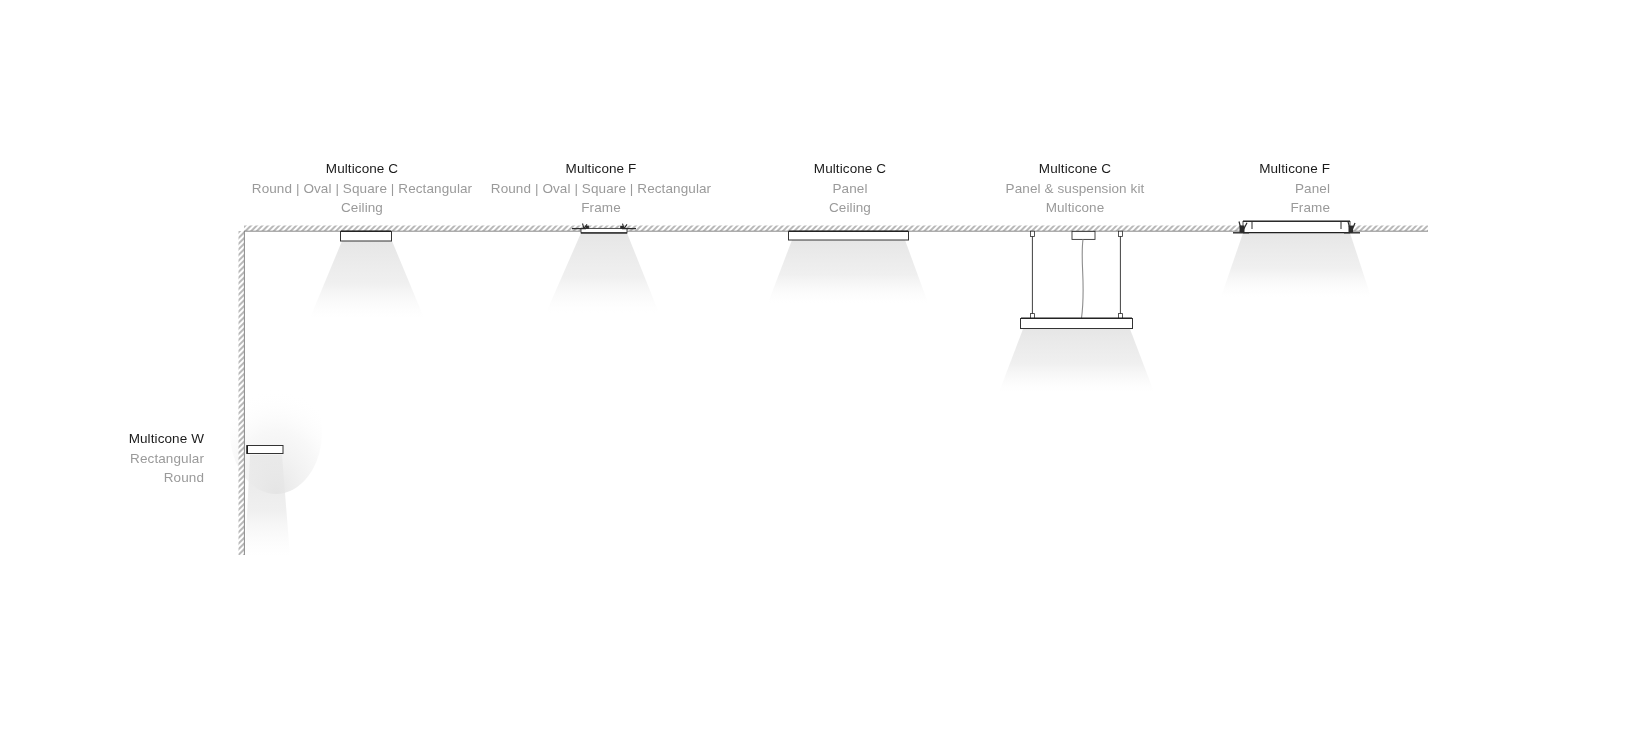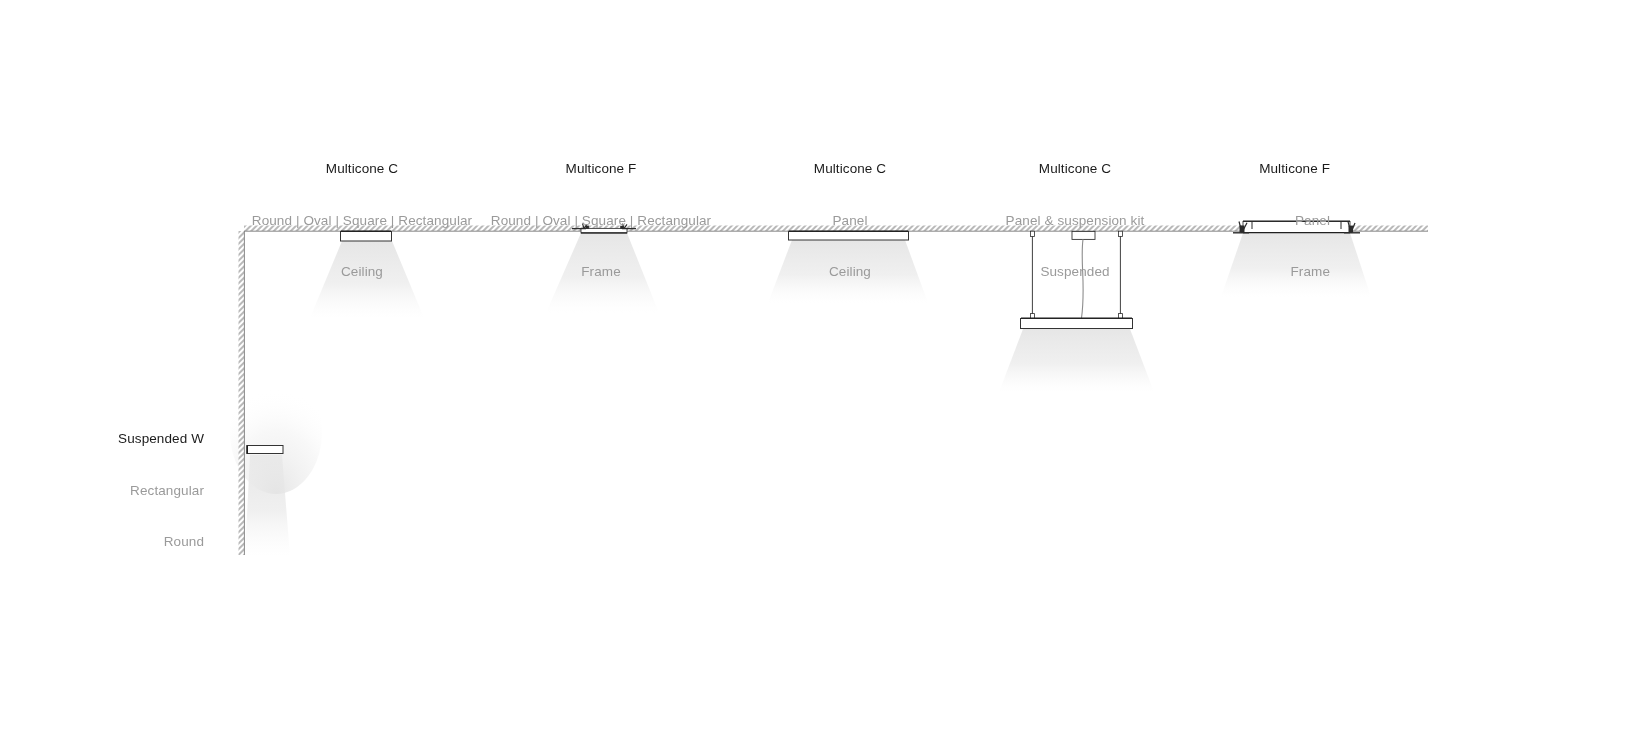--- a/index.html
+++ b/index.html
@@ -36,21 +36,20 @@
     display: block;
     font-size: 13.5px;
     color: #1b1b1b;
     letter-spacing: 0.1px;
   }
   .label .sub {
     display: block;
     font-size: 13.5px;
     color: #9a9a9a;
     letter-spacing: 0.1px;
-    margin-top: 32px;
   }
   .label.center { transform: translateX(-50%); text-align: center; }
   .label.right  { text-align: right; }
 </style>
 </head>
 <body>
 
 <div id="stage">
 
   <svg id="scene" viewBox="0 0 1639 738" xmlns="http://www.w3.org/2000/svg">
@@ -175,28 +174,28 @@
 
   <div class="label center" style="left:850px; top:159px;">
     <span class="title">Multicone C</span>
     <span class="sub">Panel</span>
     <span class="sub">Ceiling</span>
   </div>
 
   <div class="label center" style="left:1075px; top:159px;">
     <span class="title">Multicone C</span>
     <span class="sub">Panel &amp; suspension kit</span>
-    <span class="sub">Suspended</span>
+    <span class="sub">Multicone</span>
   </div>
 
   <div class="label right" style="left:1180px; top:159px; width:150px;">
     <span class="title">Multicone F</span>
     <span class="sub">Panel</span>
     <span class="sub">Frame</span>
   </div>
 
   <div class="label right" style="left:54px; top:429px; width:150px;">
-    <span class="title">Suspended W</span>
+    <span class="title">Multicone W</span>
     <span class="sub">Rectangular</span>
     <span class="sub">Round</span>
   </div>
 
 </div>
 
 </body></html>

